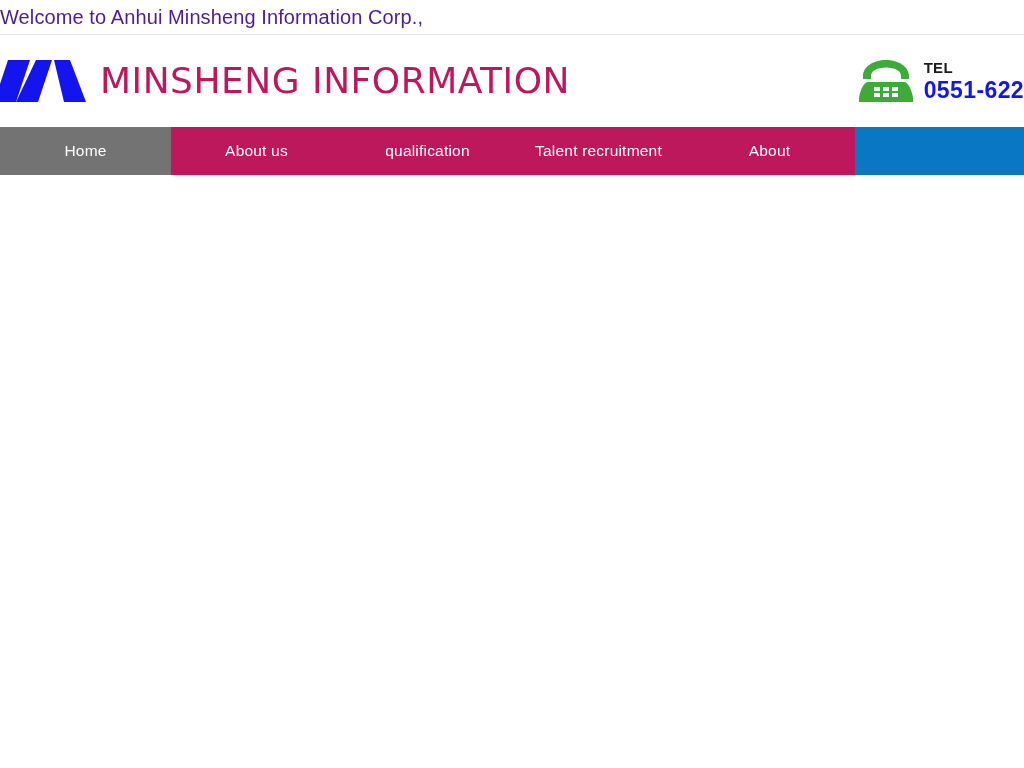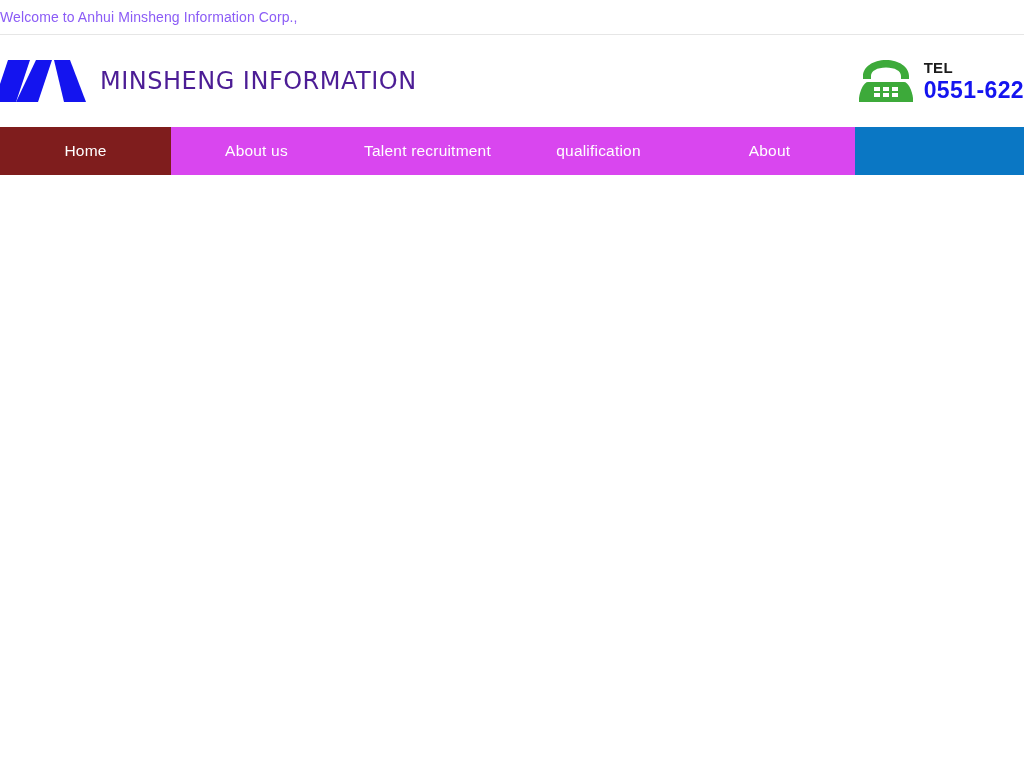--- a/index.html
+++ b/index.html
@@ -24,22 +24,22 @@
   
   .topbar {
     height: 35px;
     background: #ffffff;
     border-bottom: 1px solid #e6e6e6;
     display: flex;
     align-items: center;
     padding-left: 0px;
   }
   .topbar-text {
-    font-size: 14px;
-    color: #8b5cf6;
+    font-size: 20px;
+    color: #4c1d95;
     line-height: 1;
     letter-spacing: 0.1px;
     white-space: nowrap;
   }
 
   
   .header {
     height: 92px;
     background: #ffffff;
     display: flex;
@@ -56,23 +56,23 @@
   }
 
   .logo-mark {
     width: 92px;
     height: 42px;
     display: block;
     flex: 0 0 auto;
   }
 
   .brand-name {
-    font-size: 24px;
+    font-size: 36px;
     font-weight: 400;
-    color: #4c1d95;
+    color: #be185d;
     letter-spacing: 0.5px;
     white-space: nowrap;
     line-height: 1;
     font-family: "DejaVu Sans", sans-serif;
   }
 
   
   .tel-block {
     display: flex;
     align-items: center;
@@ -120,25 +120,25 @@
     flex: 0 0 auto;
     width: 171px;
     display: flex;
     align-items: center;
     justify-content: center;
     color: #ffffff;
     font-size: 15.5px;
     letter-spacing: 0.2px;
     cursor: pointer;
     user-select: none;
-    background: #d946ef;
+    background: #be185d;
     white-space: nowrap;
   }
   .nav-item.active {
-    background: #7f1d1d;
+    background: #737373;
   }
 
   
   .content {
     background: #ffffff;
     width: 1200px;
     height: 593px;
   }
 </style>
 </head>
@@ -188,24 +188,24 @@
   </div>
 
   <nav class="nav">
     <div class="nav-item active">
       <span>Home</span>
     </div>
     <div class="nav-item">
       <span>About us</span>
     </div>
     <div class="nav-item">
+      <span>qualification</span>
+    </div>
+    <div class="nav-item">
       <span>Talent recruitment</span>
-    </div>
-    <div class="nav-item">
-      <span>qualification</span>
     </div>
     <div class="nav-item">
       <span>About</span>
     </div>
   </nav>
 
   <main class="content">
     <span></span>
   </main>
 

